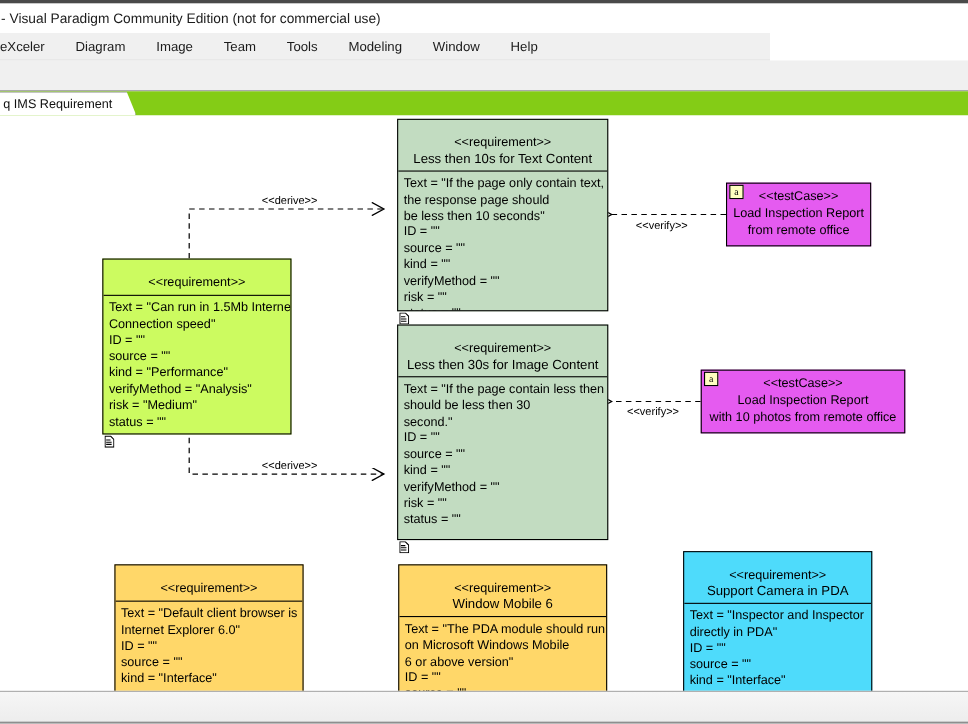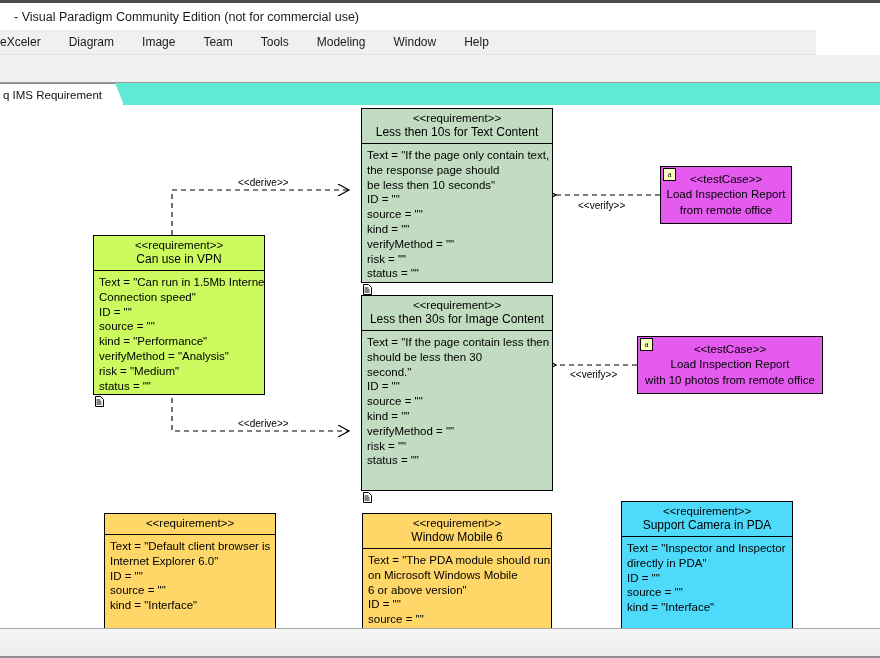--- a/index.html
+++ b/index.html
@@ -10,47 +10,47 @@
     -webkit-font-smoothing:antialiased;
   }
   .app{position:relative;width:880px;height:658px;}
 
   
   .titlebar{
     position:absolute;left:0;top:0;width:880px;height:30px;
     background:#ffffff;
     border-top:3px solid #4a4a4a;
     box-sizing:border-box;
-    display:flex;align-items:center;padding-left:13px;
+    display:flex;align-items:center;
   }
   .titlebar-text{
     font-size:12.5px;color:#1b1b1b;padding-left:1px;white-space:nowrap;
   }
 
   
   .menubar{
-    position:absolute;left:0;top:30px;width:816px;height:25px;
+    position:absolute;left:0;top:30px;width:700px;height:25px;
     background:#f0f0f0;border-bottom:1px solid #e3e3e3;
     box-sizing:border-box;display:flex;align-items:center;
   }
   .menu-item{
     font-size:12px;color:#1b1b1b;padding:3px 14px;white-space:nowrap;cursor:default;
   }
   .menu-item:first-child{padding-left:0px;}
 
   
   .toolbar{
     position:absolute;left:0;top:55px;width:880px;height:28px;
     background:#f0f0f0;border-bottom:1px solid #9a9a9a;box-sizing:border-box;
   }
 
   
   .tabstrip{
     position:absolute;left:0;top:83px;width:880px;height:22px;
-    background:#5eead4;box-sizing:border-box;
+    background:#84cc16;box-sizing:border-box;
   }
   .tab{
     position:absolute;left:0;top:0;height:21px;
     background:#ffffff;
     border:1px solid #8a8a8a;border-left:none;border-bottom:none;
     padding:0 16px 0 3px;
     display:flex;align-items:center;
     font-size:11.5px;color:#111;
     white-space:nowrap;
     border-top-right-radius:2px;
@@ -78,20 +78,21 @@
     border:1px solid #000;
     box-sizing:border-box;
     font-size:11.5px;color:#000;
     overflow:hidden;
   }
   .node .head{
     text-align:center;
     border-bottom:1px solid #000;
     padding:3px 2px 4px 2px;
     line-height:13px;
+    margin-top:12px;
   }
   .node .stereo{display:block;font-weight:normal;font-size:11.5px;}
   .node .name{display:block;font-weight:normal;font-size:12px;padding-top:1px;}
   .node .body{
     padding:4px 5px 3px 5px;
     line-height:14.8px;
   }
   .node .body div{white-space:pre;}
 
   .green{background:#c2dcc1;}
@@ -231,21 +232,20 @@
       </div>
     </div>
     <svg class="docicon" style="left:363px;top:387px;" viewBox="0 0 9 11">
       <path d="M0.5,0.5 h5 l3,3 v7 h-8 z" fill="#fff" stroke="#000" stroke-width="1"></path>
       <path d="M1.5,4 h4 M1.5,6 h5 M1.5,8 h5" stroke="#000" stroke-width="1"></path>
     </svg>
 
     <div class="node lime" style="left:93px;top:130px;width:172px;height:160px;">
       <div class="head">
         <span class="stereo">&lt;&lt;requirement&gt;&gt;</span>
-        <span class="name">Can use in VPN</span>
       </div>
       <div class="body">
         <div>Text = "Can run in 1.5Mb Internet</div>
         <div>Connection speed"</div>
         <div>ID = ""</div>
         <div>source = ""</div>
         <div>kind = "Performance"</div>
         <div>verifyMethod = "Analysis"</div>
         <div>risk = "Medium"</div>
         <div>status = ""</div>

